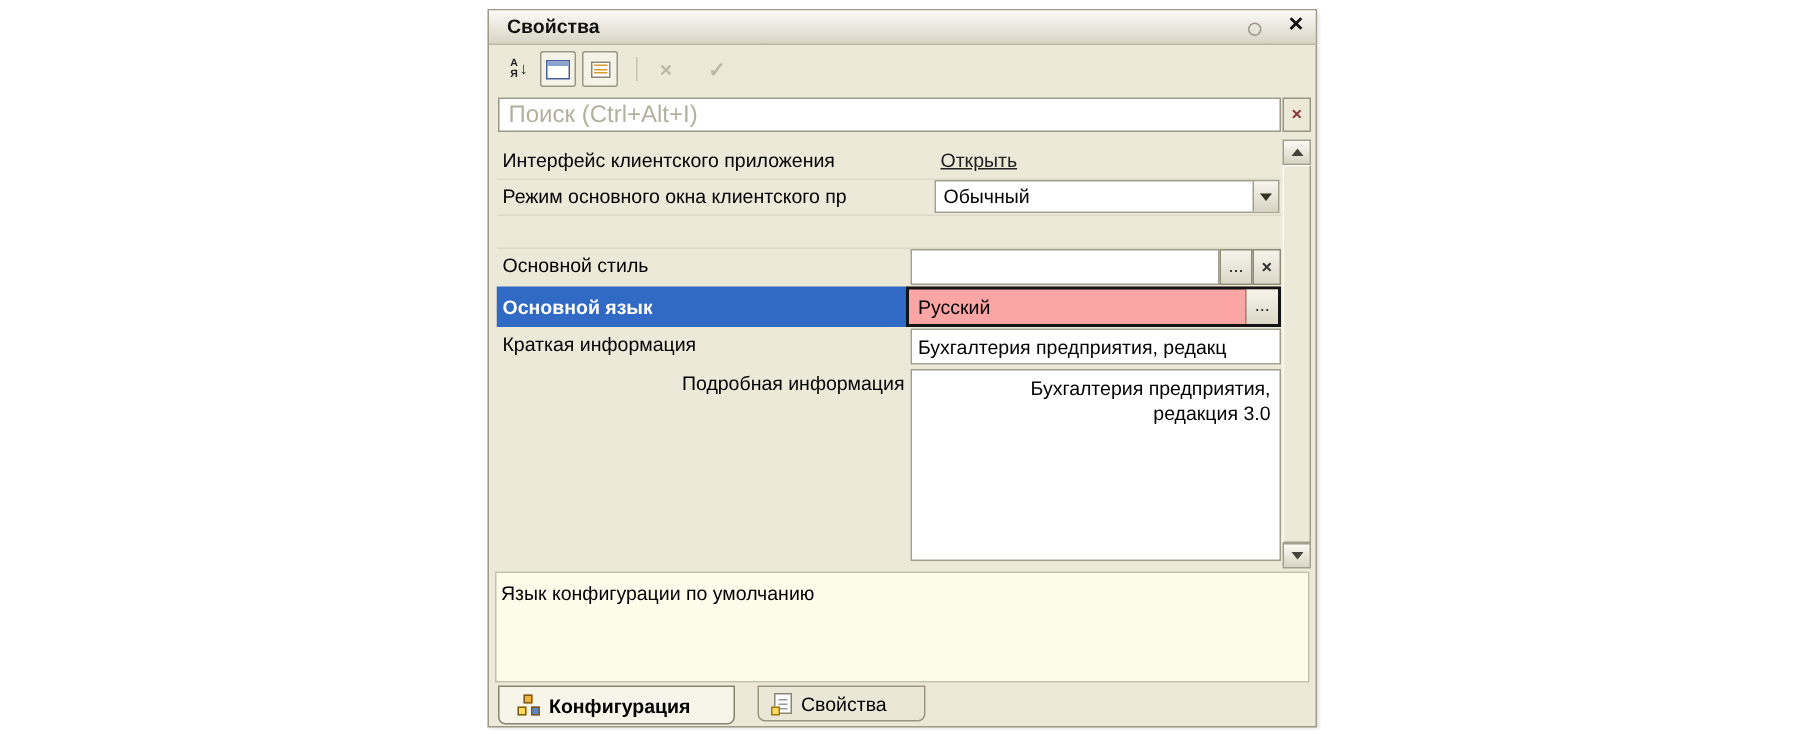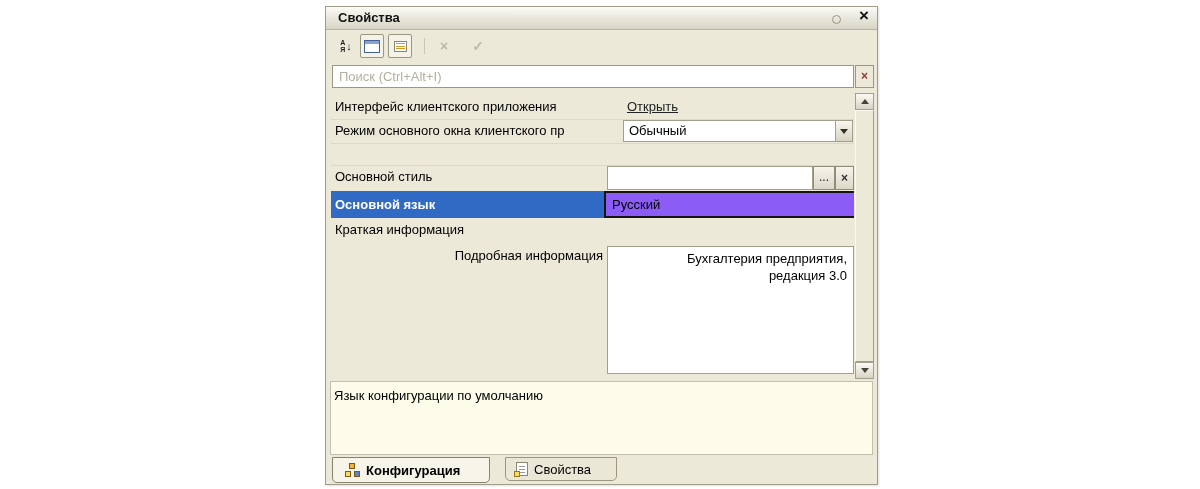--- a/index.html
+++ b/index.html
@@ -28,21 +28,21 @@
   .mini-win{position:relative;width:14px;height:11px;border:1px solid #44609a;background:#fff;display:block;}
   .mw-bar{position:absolute;left:0;top:0;right:0;height:3px;background:#8aa2d0;}
   .mini-sheet{width:13px;height:11px;border:1px solid #8a8773;background:#fff;display:flex;
               flex-direction:column;justify-content:space-evenly;padding:0 1px;box-sizing:border-box;}
   .mini-sheet i{display:block;height:1px;background:#d89a2a;}
   .tsep{position:absolute;left:98px;top:8px;width:1px;height:16px;background:#c9c6b4;}
 
   
   .search-input{position:absolute;left:6px;top:58px;width:522px;height:23px;border:1px solid #9a9786;
                 background:#fff;box-sizing:border-box;padding:2px 6px;
-                font-family:"Liberation Sans",sans-serif;font-size:13px;color:#000;outline:none;}
+                font-family:"Liberation Sans",sans-serif;font-size:16px;color:#000;outline:none;}
   .search-input::placeholder{color:#b3b09e;}
   .search-clear{position:absolute;left:529px;top:58px;width:19px;height:23px;box-sizing:border-box;
                 background:#ece9d8;border:1px solid #9a9786;color:#8b3a3a;font-weight:bold;
                 font-size:12px;line-height:21px;text-align:center;}
 
   
   .grid{position:absolute;left:5px;top:86px;width:523px;height:286px;overflow:hidden;}
   .row{position:absolute;left:0;width:523px;}
   .r1{top:2px;height:24px;border-bottom:1px solid #ddd9c8;}
   .r2{top:26px;height:24px;border-bottom:1px solid #ddd9c8;}
@@ -66,22 +66,22 @@
 
   .btn{background:linear-gradient(#f6f4eb,#dcd8c8);border:1px solid #8f8c78;box-sizing:border-box;
        text-align:center;font-size:12px;color:#222;}
   .field3{position:absolute;left:276px;top:1px;width:206px;height:24px;border:1px solid #a29f8d;
           background:#fff;box-sizing:border-box;}
   .ell3{position:absolute;left:482px;top:1px;width:22px;height:24px;line-height:20px;}
   .clr3{position:absolute;left:504px;top:1px;width:19px;height:24px;line-height:22px;font-weight:bold;color:#333;}
 
   .sel-label{position:absolute;left:0;top:0;width:273px;height:27px;background:#316ac5;}
   .sel-label .plabel{color:#fff;top:6px;font-weight:bold;}
-  .focus-wrap{position:absolute;left:273px;top:0;width:274px;height:27px;border:2px solid #141414;
-              background:#8b5cf6;box-sizing:border-box;}
+  .focus-wrap{position:absolute;left:273px;top:0;width:250px;height:27px;border:2px solid #141414;
+              background:#fca5a5;box-sizing:border-box;}
   .val4{position:absolute;left:6px;top:4px;color:#000;}
   .ell4{position:absolute;right:0;top:0;width:22px;height:23px;line-height:20px;border:0;
         border-left:1px solid #8f8c78;background:linear-gradient(#f6f4eb,#dcd8c8);text-align:center;font-size:12px;}
 
   .field5{position:absolute;left:276px;top:1px;width:247px;height:24px;border:1px solid #a29f8d;
           background:#fff;box-sizing:border-box;padding:2px 4px;
           font-family:"Liberation Sans",sans-serif;font-size:13px;color:#000;outline:none;}
 
   .multibox{position:absolute;left:276px;top:2px;width:247px;height:128px;border:1px solid #a29f8d;
             background:#fff;box-sizing:border-box;padding:3px 6px;white-space:pre-line;line-height:17px;}
@@ -196,20 +196,21 @@
           <span class="plabel">Основной язык</span>
         </div>
         <div class="focus-wrap">
           <span class="val4">Русский</span>
           <div class="btn ell4">...</div>
         </div>
       </div>
 
       <div class="row r5">
         <span class="plabel">Краткая информация</span>
+        <input class="field5" value="Бухгалтерия предприятия, редакц" style="">
       </div>
 
       <div class="row r6">
         <span class="plabel">Подробная информация</span>
         <div class="multibox">Бухгалтерия предприятия,
 редакция 3.0</div>
       </div>
 
     </div>
 

